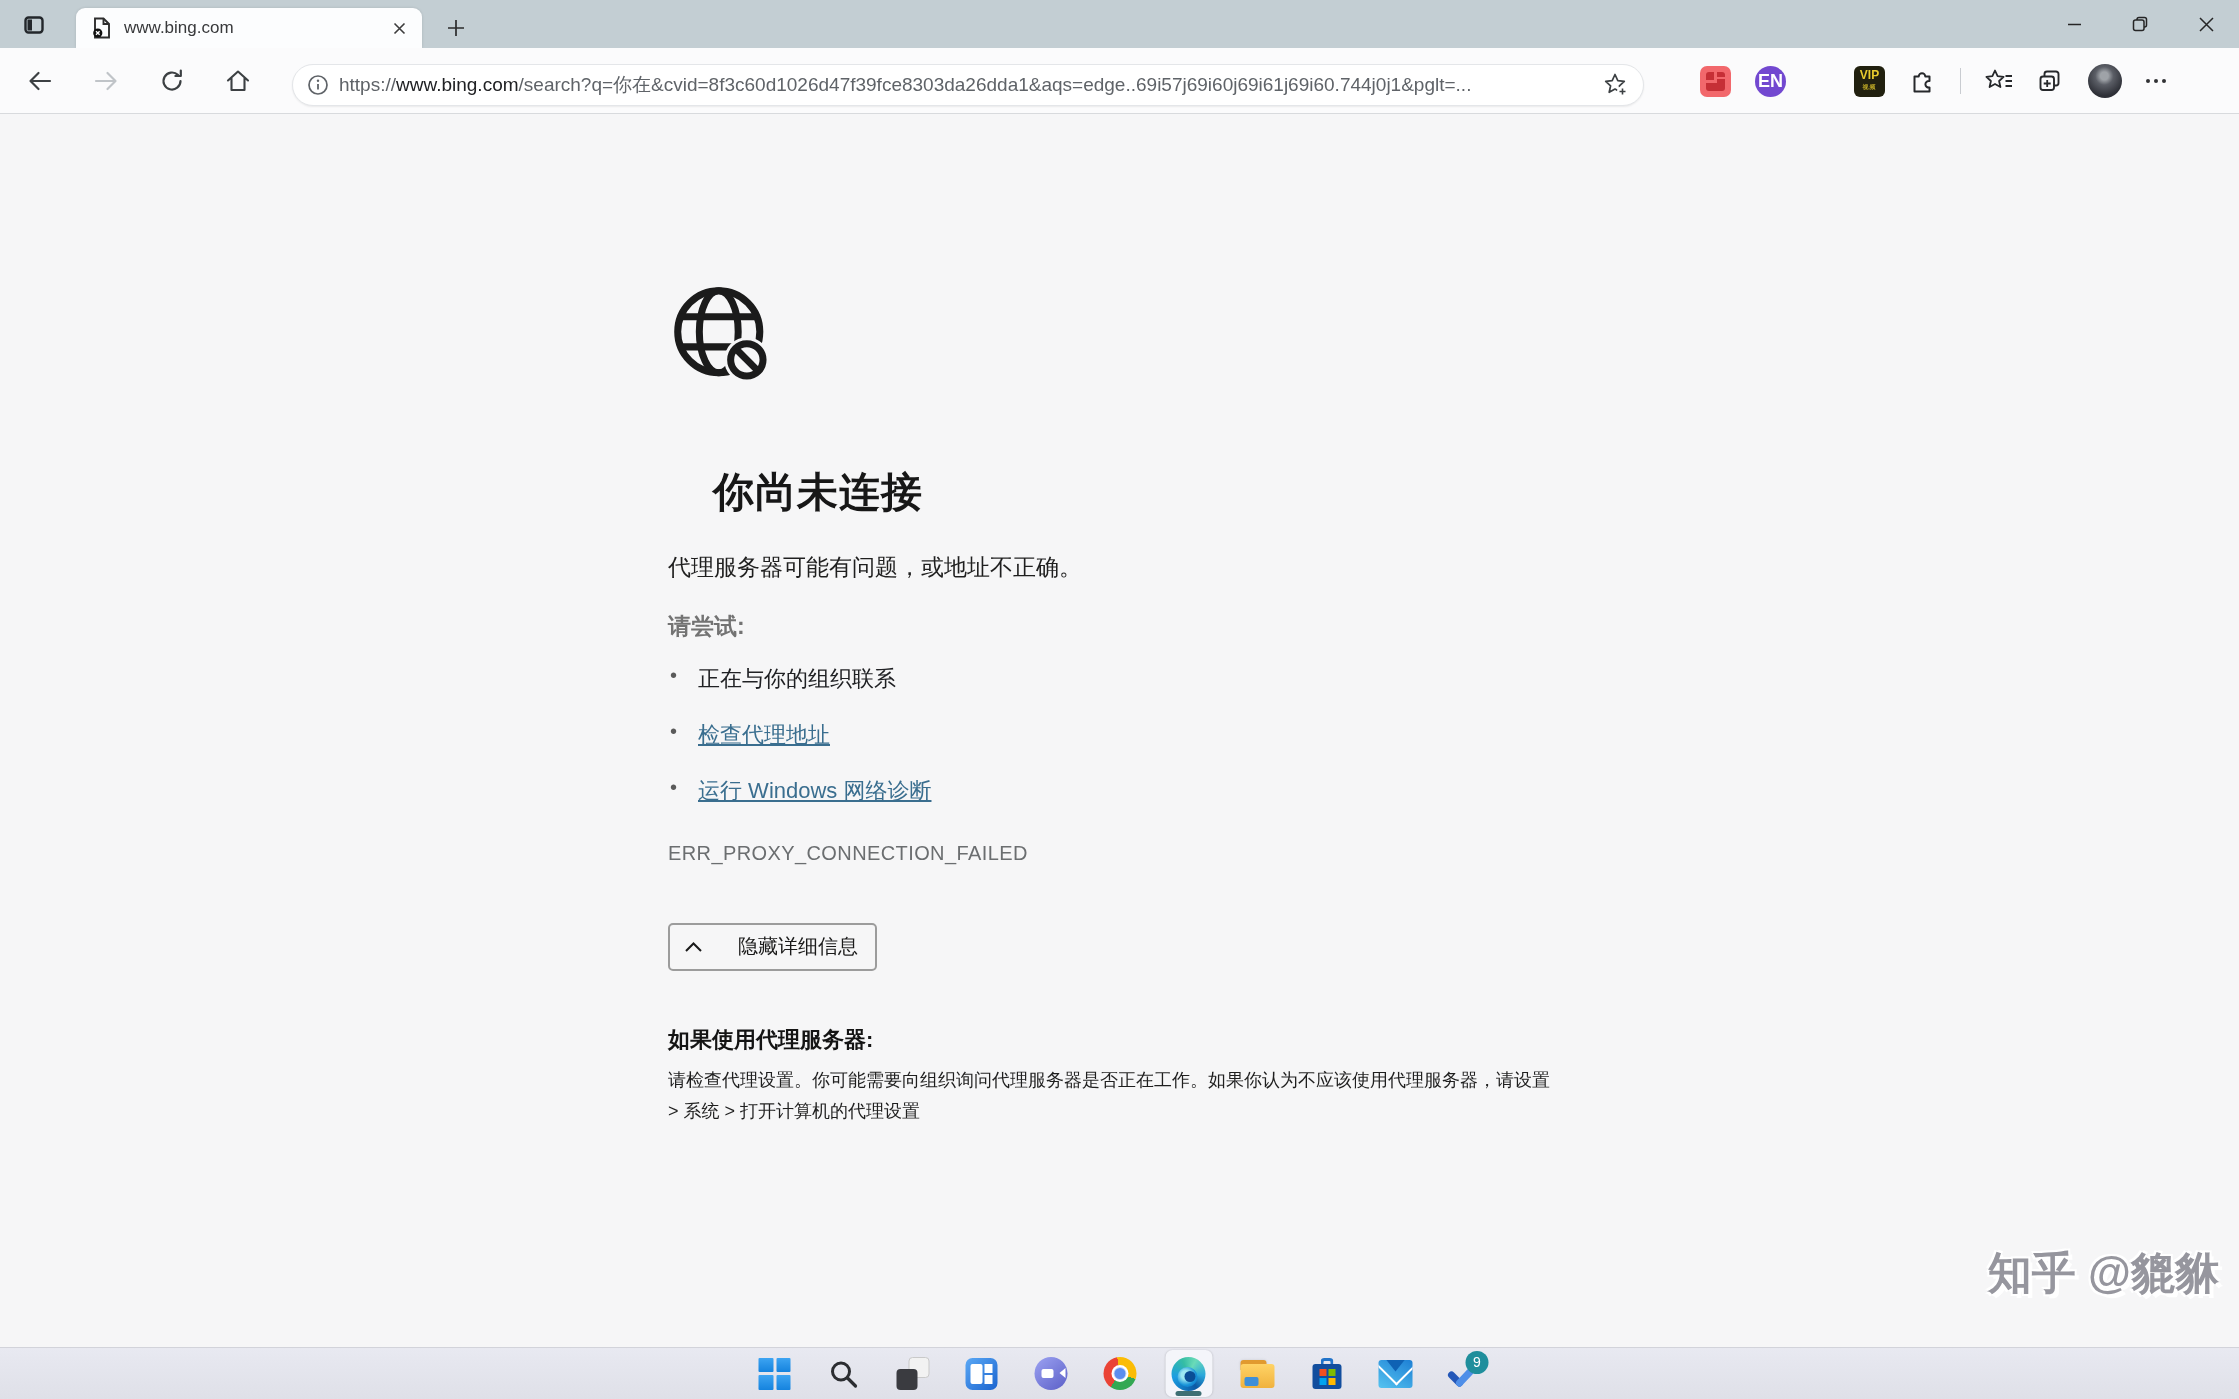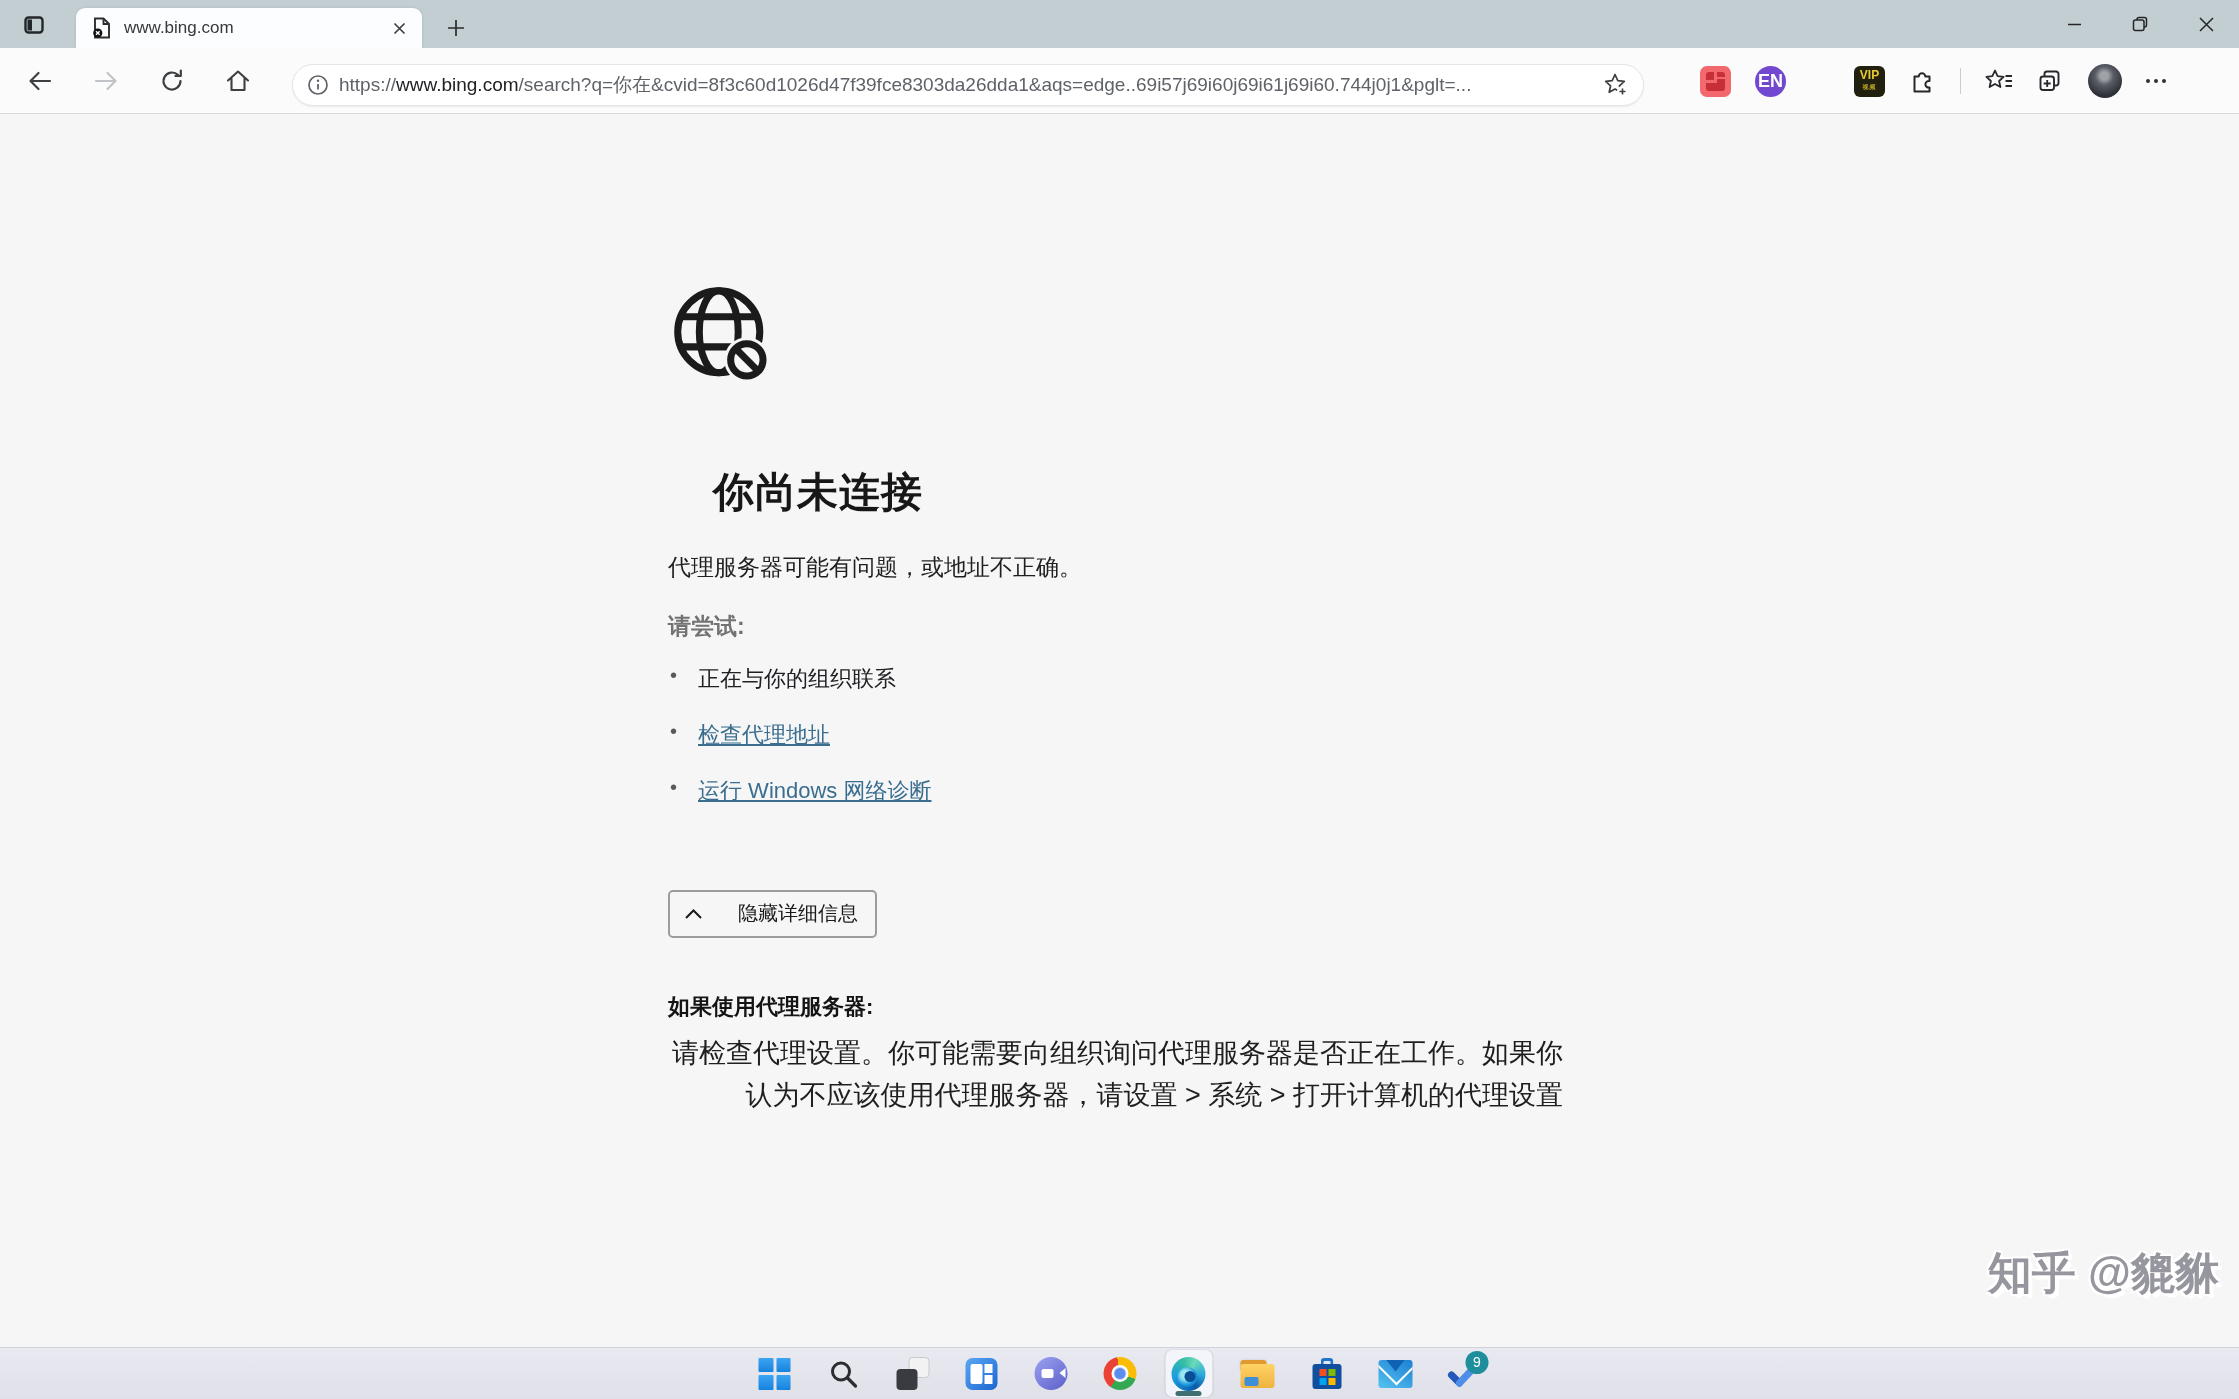--- a/index.html
+++ b/index.html
@@ -43,21 +43,21 @@
   .err-title { margin-top:76px; font-size:41px; font-weight:bold; color:#171717; letter-spacing:1px;margin-left:45px; }
   .err-sub { margin-top:32px; font-size:23px; color:#1F1F1F; }
   .try-head { margin-top:28px; font-size:23px; font-weight:bold; color:#737373; }
   .sug-list { margin-top:22px; list-style:none; }
   .sug-list li { position:relative; padding-left:30px; font-size:22px; margin-bottom:26px; color:#202124; }
   .sug-list li::before { content:"•"; position:absolute; left:2px; top:0; color:#5A5A5A; font-size:20px; }
   .sug-link { color:#3A6E8F; text-decoration:underline; cursor:pointer; }
   .err-code { margin-top:36px; font-size:20px; color:#6B6E70; letter-spacing:.4px; }
   .details-btn { margin-top:58px; display:inline-flex; align-items:center; gap:35px; padding:8px 17px 9px 14px; border:2px solid #9C9C9C; border-radius:5px; background:transparent; font-size:20px; color:#1A1A1A; font-family:inherit; }
   .details-head { margin-top:54px; font-size:22px; font-weight:bold; color:#141414; }
-  .details-body { margin-top:10px; font-size:27px; line-height:42px; color:#1F1F1F; width:895px;text-align:right; }
+  .details-body { margin-top:10px; font-size:18px; line-height:31px; color:#1F1F1F; width:895px; }
 
   
   .watermark { position:absolute; right:20px; top:1244px; font-size:44px; font-weight:bold; color:#96969E; z-index:60;
     text-shadow:2px 2px 0 #fff,-2px -2px 0 #fff,2px -2px 0 #fff,-2px 2px 0 #fff,4px 4px 0 #fff; white-space:nowrap; }
 
   
   .taskbar { position:absolute; left:0; top:1347px; width:2239px; height:52px; background:linear-gradient(180deg,#E8E9F1,#DFE0E8); border-top:1px solid #D2D3DA; }
   .tb-center { position:absolute; left:50%; top:2px; transform:translateX(-50%); display:flex; gap:22px; align-items:center; }
   .tb-btn { width:47px; height:47px; display:flex; align-items:center; justify-content:center; border-radius:7px; position:relative; }
   .tb-btn.active { background:#F4F5FA; box-shadow:0 0 2px rgba(0,0,0,.15); }
@@ -241,20 +241,21 @@
       </svg>
     </div>
     <h1 class="err-title">你尚未连接</h1>
     <p class="err-sub">代理服务器可能有问题，或地址不正确。</p>
     <p class="try-head">请尝试:</p>
     <ul class="sug-list">
       <li><span>正在与你的组织联系</span></li>
       <li><span class="sug-link">检查代理地址</span></li>
       <li><span class="sug-link">运行 Windows 网络诊断</span></li>
     </ul>
+    <div class="err-code">ERR_PROXY_CONNECTION_FAILED</div>
     <button class="details-btn">
       <span>
         <svg width="19" height="12" viewBox="0 0 19 12">
             <path d="M2 10 L9.5 2.5 L17 10" fill="none" stroke="#1A1A1A" stroke-width="2"></path>
           </svg>
       </span>
       <span>隐藏详细信息</span>
     </button>
     <p class="details-head">如果使用代理服务器:</p>
     <p class="details-body">请检查代理设置。你可能需要向组织询问代理服务器是否正在工作。如果你认为不应该使用代理服务器，请设置 &gt; 系统 &gt; 打开计算机的代理设置</p>

